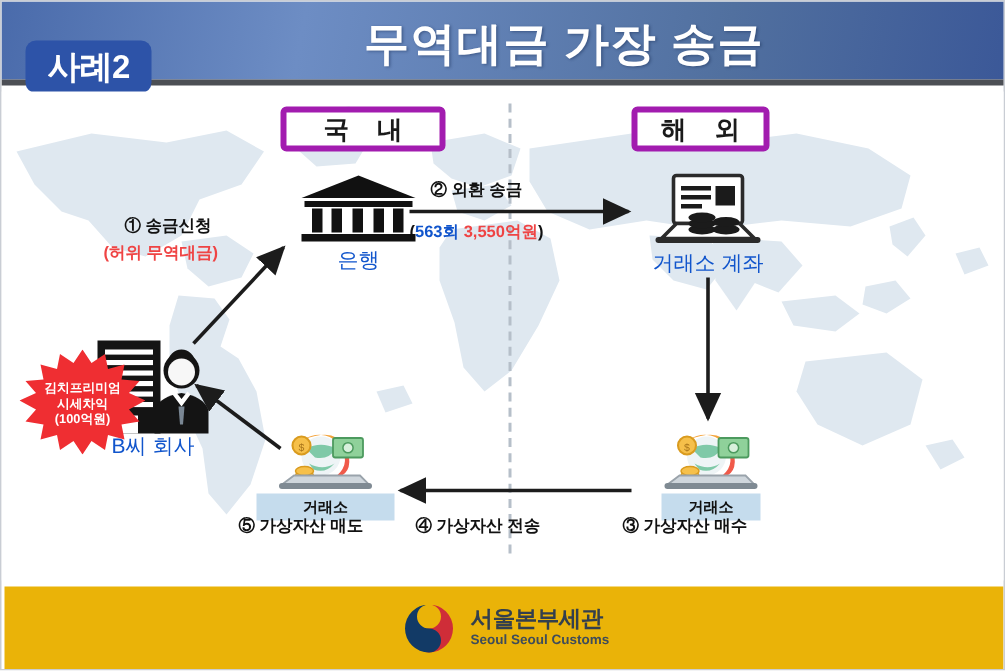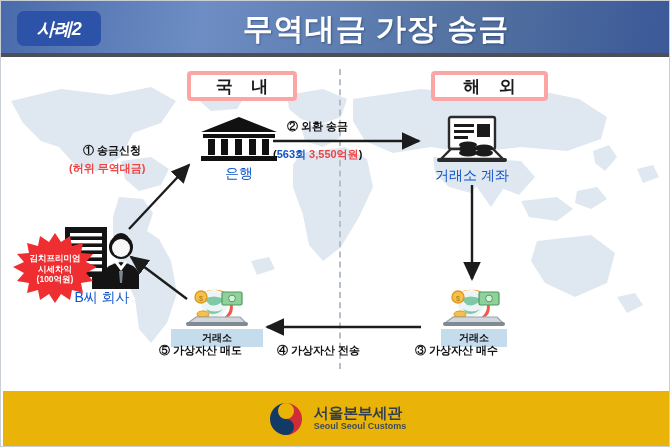--- a/index.html
+++ b/index.html
@@ -18,29 +18,28 @@
   }
 
   
   #header {
     position: absolute; left: 0; top: 0;
     width: 670px; height: 56px;
     background: linear-gradient(100deg, #4a6bab 0%, #6d8dc4 30%, #51709f 72%, #3b5898 100%);
     border-bottom: 4px solid #4c4f55;
   }
   #case-badge {
-    position: absolute; left: 16px; top: 10px;
+    position: absolute; left: 16px; top: 26px;
     width: 84px; height: 35px;
     background: #2d53a8;
     border-radius: 7px;
     color: #ffffff;
-    font-size: 18px; font-weight: bold;
+    font-size: 22px; font-weight: bold;
     display: flex; align-items: center; justify-content: center;
     letter-spacing: -0.5px;
-    font-style: italic;
   }
   #header-title {
     position: absolute; left: 0; top: 8px;
     width: 670px; text-align: center;
     color: #ffffff;
     font-size: 30px; font-weight: bold;
     letter-spacing: 1px;
     text-shadow: 1px 1px 2px rgba(20,40,80,.45);
     margin-left: 40px;
   }
@@ -57,28 +56,28 @@
   #divider {
     position: absolute; left: 338px; top: 8px;
     width: 0; height: 300px;
     border-left: 2px dashed #b6bfc9;
   }
 
   
   .region-box {
     position: absolute;
     background: #ffffff;
-    border: 4px solid #fca5a5;
+    border: 4px solid #a21caf;
     border-radius: 4px;
     font-size: 17px; font-weight: bold; color: #1a1a1a;
     display: flex; align-items: center; justify-content: center;
     letter-spacing: 7px; text-indent: 7px;
   }
   #box-domestic { left: 186px; top: 10px; width: 110px; height: 30px; }
-  #box-overseas { left: 420px; top: 10px; width: 117px; height: 30px; margin-left: 10px; }
+  #box-overseas { left: 420px; top: 10px; width: 92px; height: 30px; }
 
   
   .node-label {
     position: absolute;
     color: #1155cc;
     font-size: 12px; font-weight: normal;
     text-align: center; white-space: nowrap;
   }
   .node-label.big { font-size: 14px; }
 

